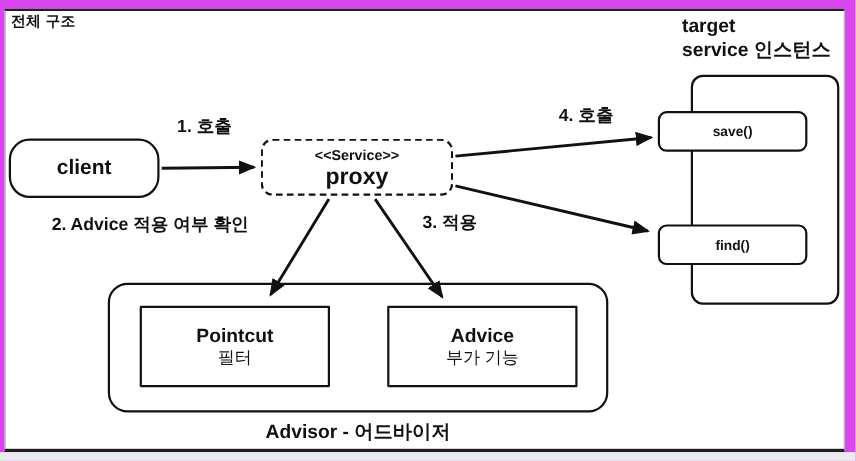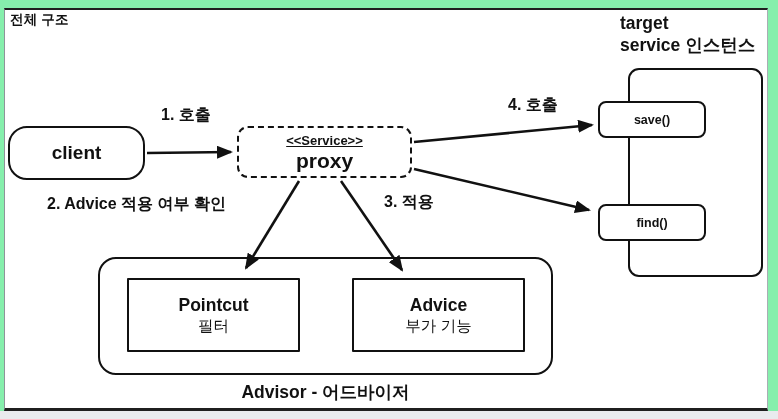--- a/index.html
+++ b/index.html
@@ -6,21 +6,21 @@
     margin: 0;
     padding: 0;
     background: #ffffff;
     font-family: "Liberation Sans", sans-serif;
     color: #111111;
   }
   .page {
     position: relative;
     width: 778px;
     height: 419px;
-    background: #86efac;
+    background: #d946ef;
     overflow: hidden;
   }
   .frame {
     position: absolute;
     left: 4px;
     top: 8px;
     width: 762px;
     height: 398px;
     background: #ffffff;
     border-top: 2.5px solid #1f1f1f;
@@ -69,28 +69,28 @@
   .client-node {
     left: 8px; top: 126px; width: 137px; height: 54px;
     font-size: 19px; font-weight: bold;
   }
   .proxy-node {
     left: 237px; top: 126px; width: 175px; height: 52px;
     border-style: dashed;
     border-width: 2.5px;
     border-radius: 11px;
   }
-  .proxy-stereotype { font-size: 13px; font-weight: 600; line-height: 16px; text-decoration: underline; }
+  .proxy-stereotype { font-size: 13px; font-weight: 600; line-height: 16px; }
   .proxy-label { font-size: 21px; font-weight: bold; line-height: 23px; }
   .target-box {
     left: 628px; top: 68px; width: 135px; height: 209px;
     border-radius: 11px;
   }
   .method-node {
-    width: 108px; height: 37px;
+    width: 136px; height: 37px;
     left: 598px;
     border-radius: 8px;
     font-size: 12.5px;
     font-weight: bold;
   }
   .method-save { top: 101px; }
   .method-find { top: 204px; }
   .advisor-box {
     left: 98px; top: 257px; width: 455px; height: 118px;
     border-radius: 18px;

